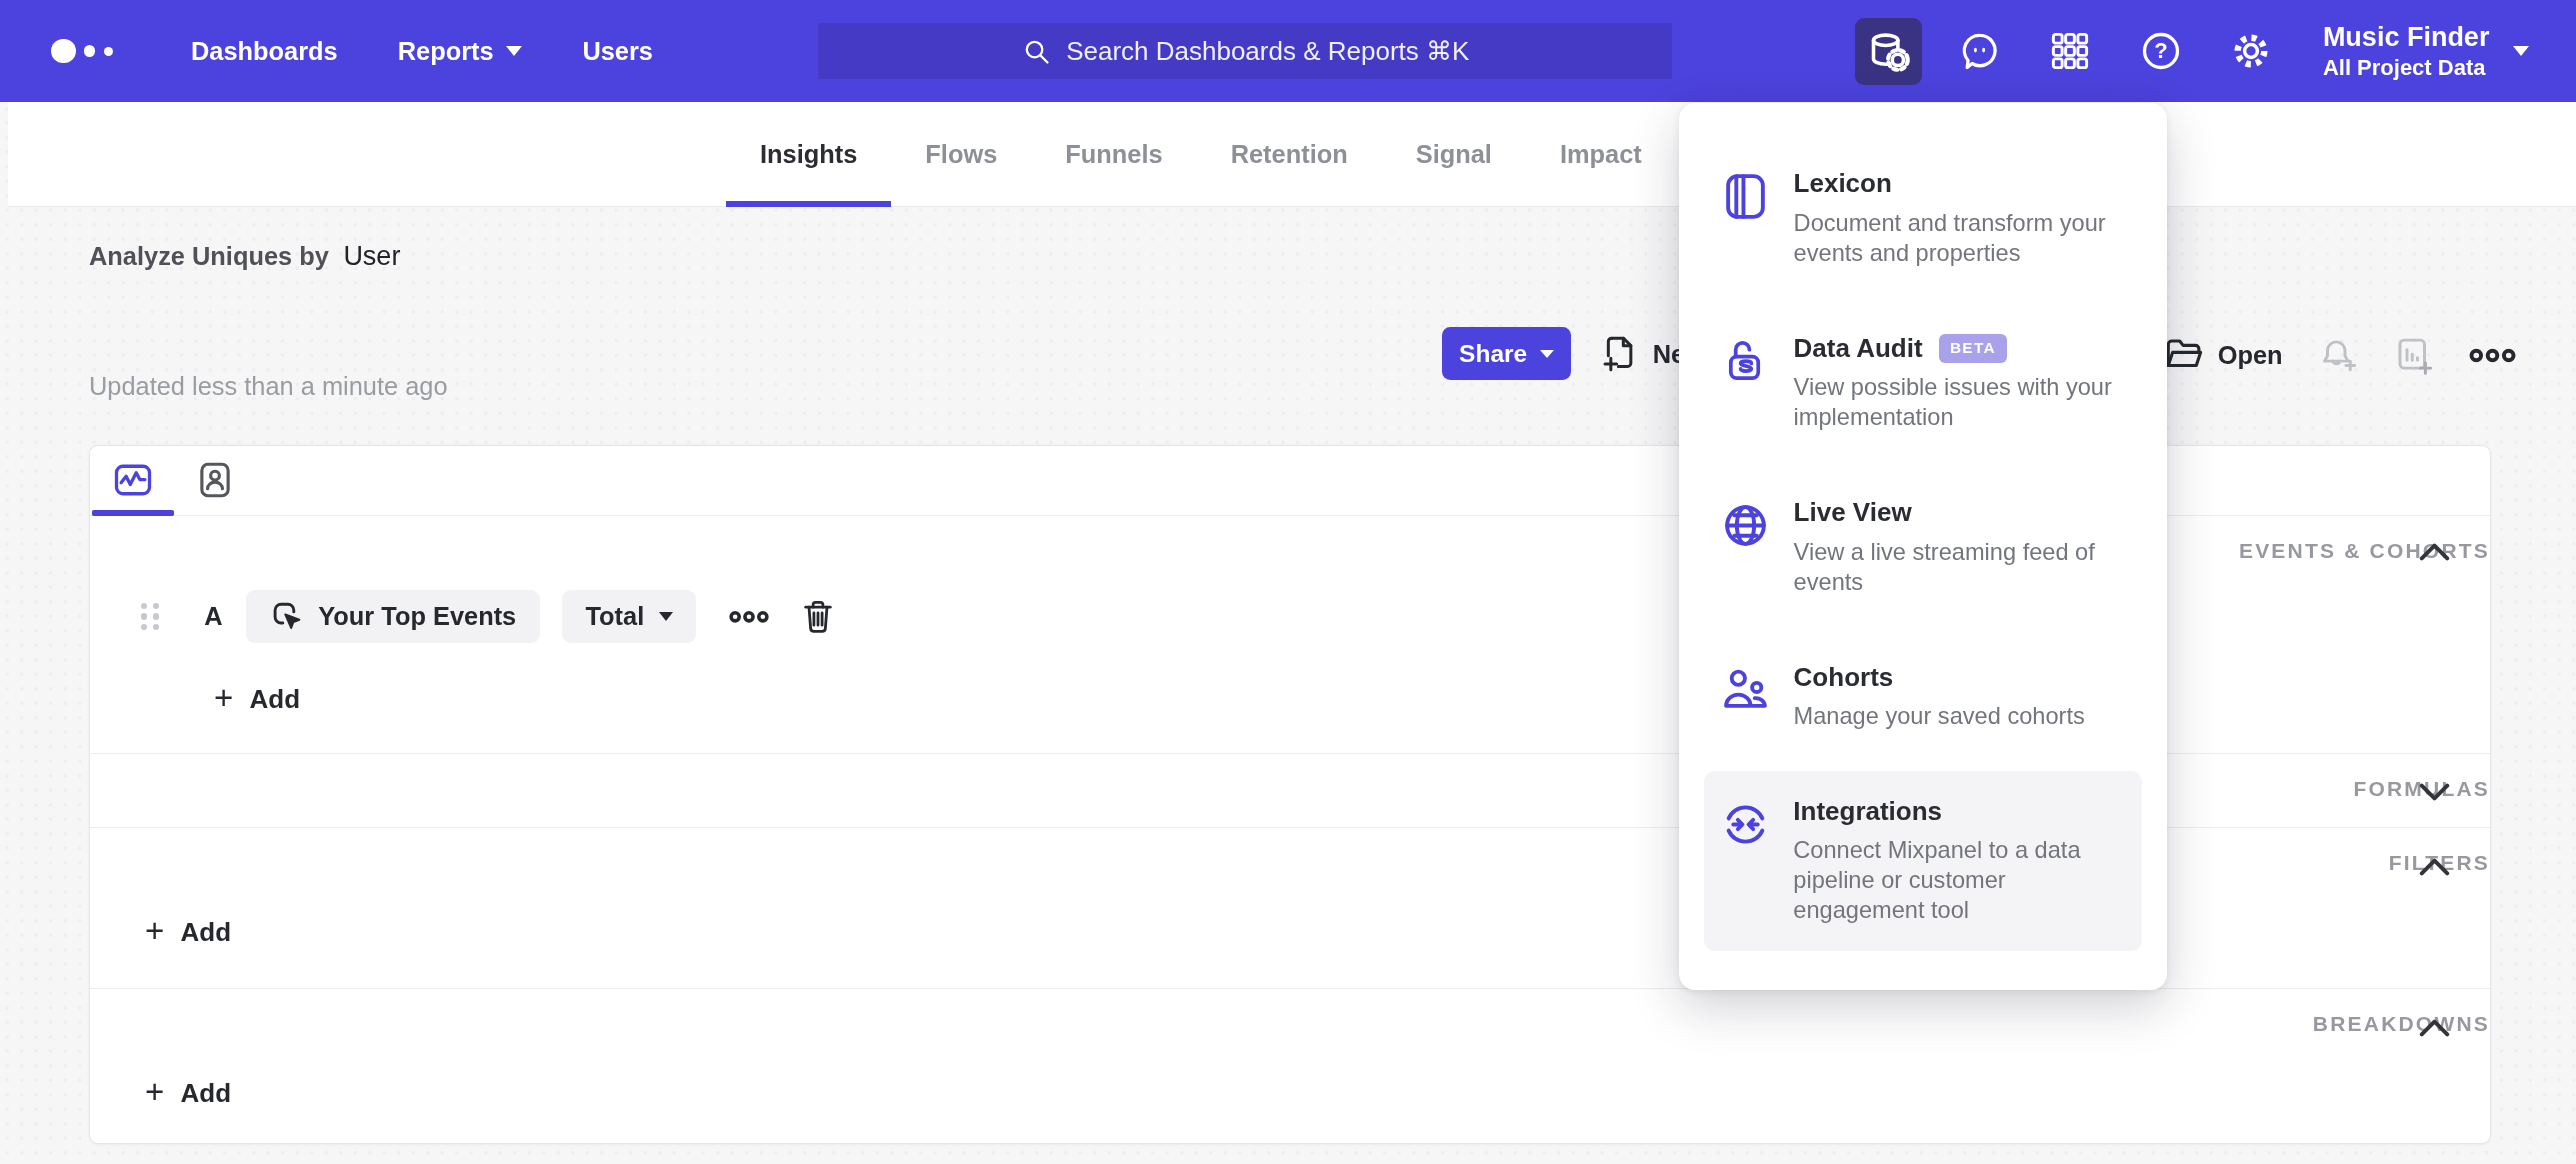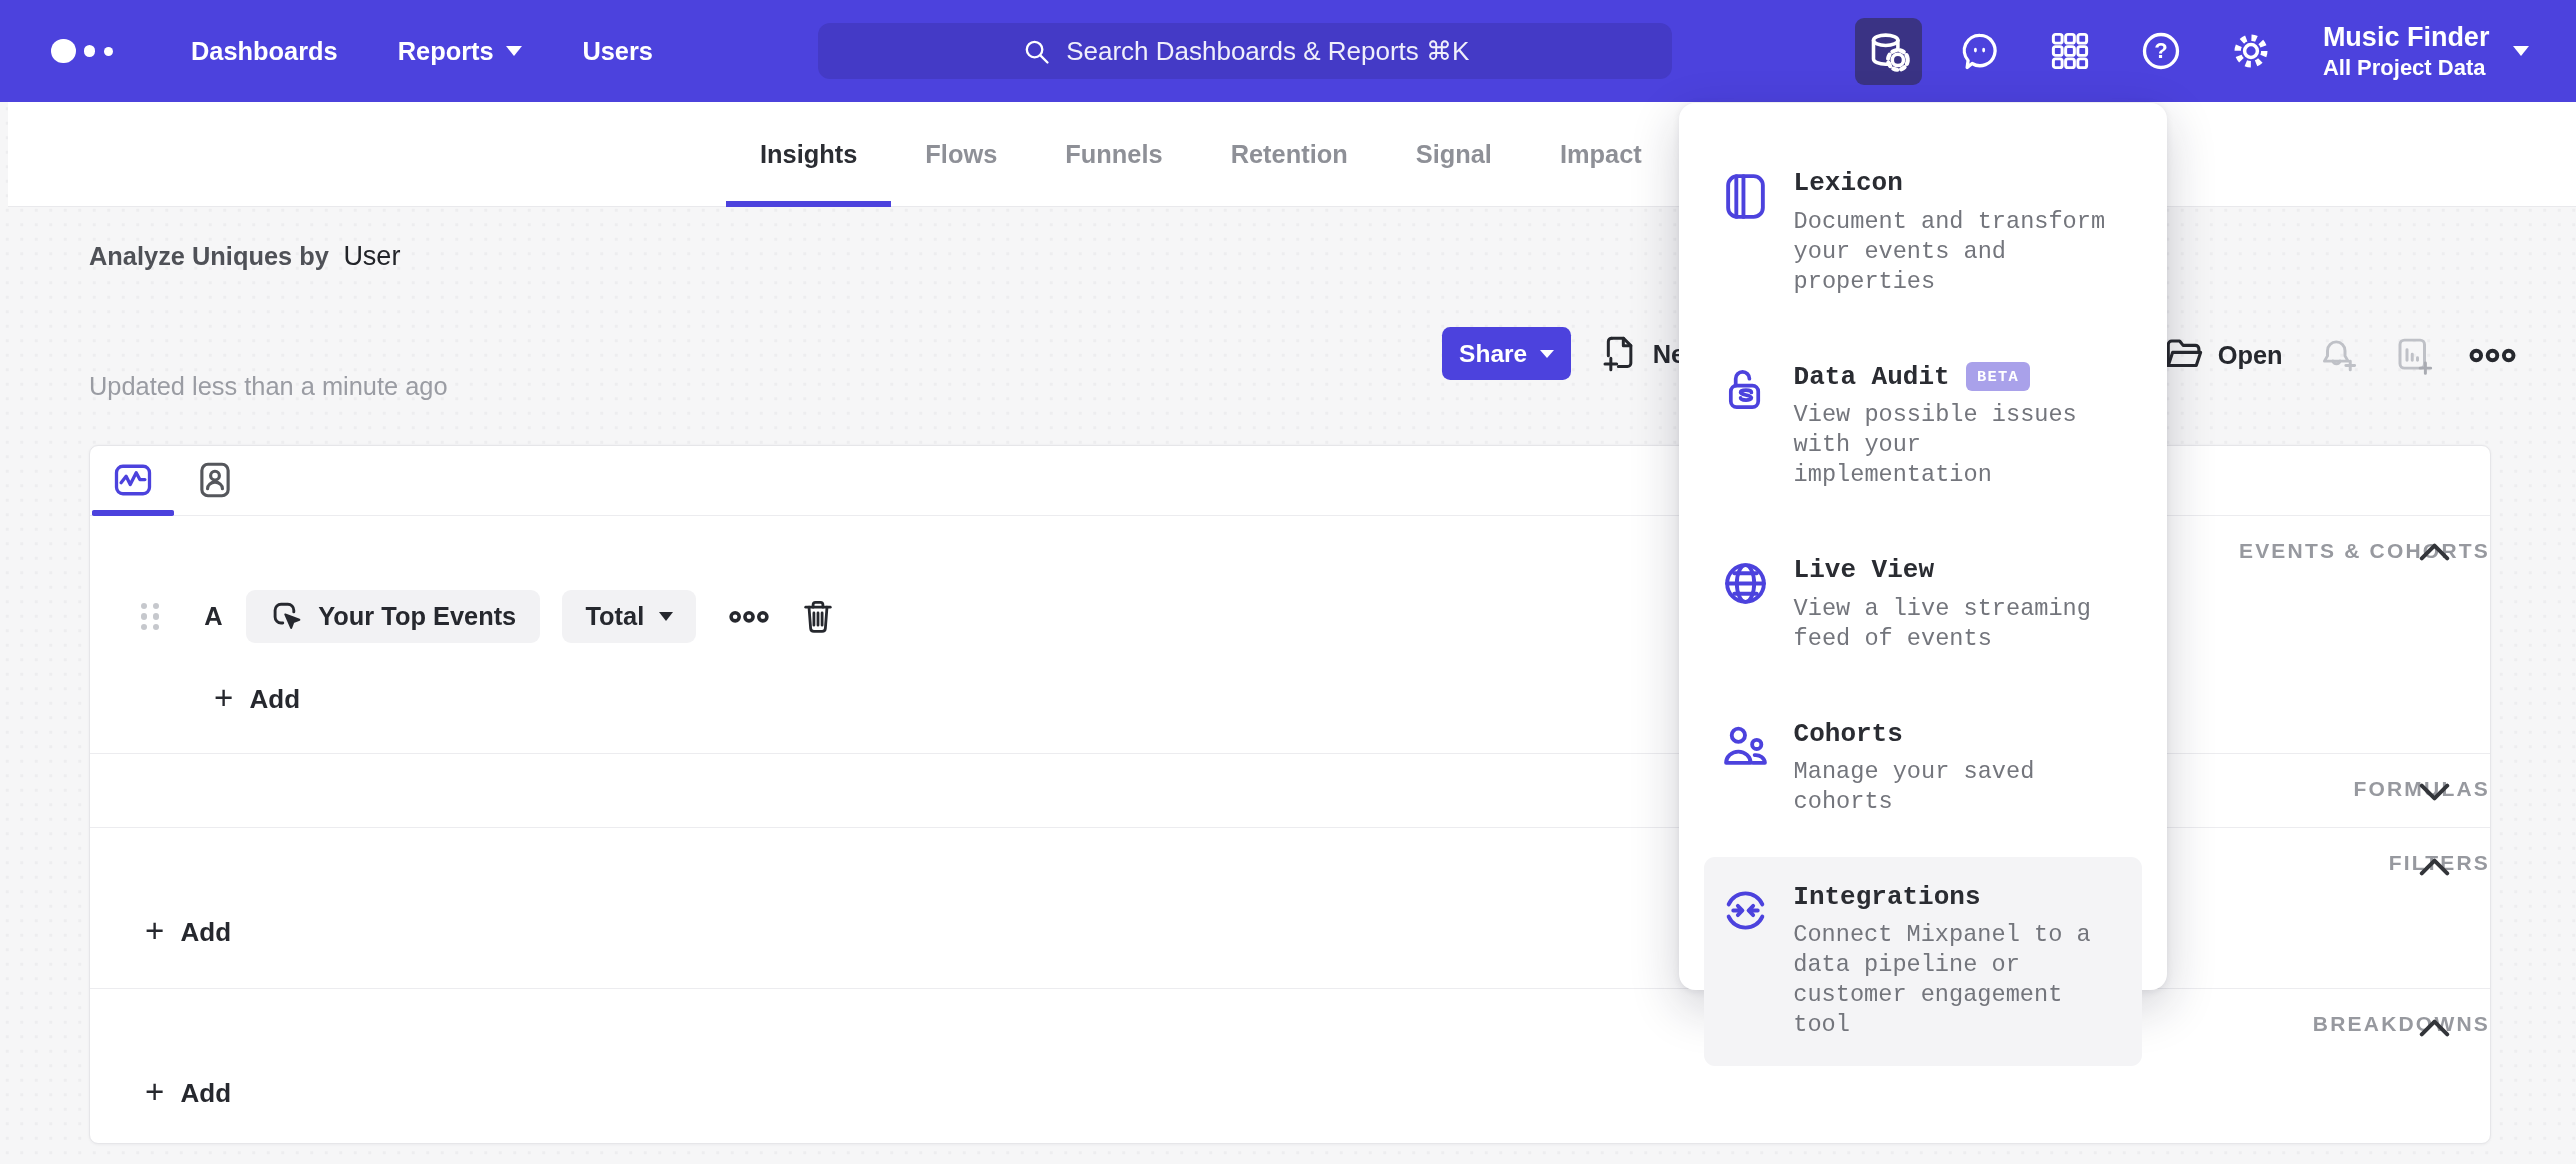--- a/index.html
+++ b/index.html
@@ -25,21 +25,21 @@
   .logo { display:flex; align-items:center; gap:8.2px; margin-left:51px; width:100px; }
   .logo i { display:block; border-radius:50%; background:#fff; }
   .logo .d1 { width:24.5px; height:24.5px; }
   .logo .d2 { width:11.8px; height:11.8px; }
   .logo .d3 { width:9px; height:9px; }
   .nav-items { display:flex; align-items:center; gap:60px; margin-left:40px; }
   .nav-item { color:#fff; font-size:25.4px; font-weight:700; display:flex; align-items:center; gap:12.7px; cursor:pointer; }
   .caret-down { width:0; height:0; border-left:8.2px solid transparent; border-right:8.2px solid transparent; border-top:10px solid #fff; display:inline-block; }
   .searchbar {
     position:absolute; left:818px; top:23px; width:854px; height:56px;
-    background:#443ac6; border-radius:12px;
+    background:#443ac6; border-radius:2px;
     display:flex; align-items:center; justify-content:center; gap:14.5px; cursor:text;
   }
   .searchbar span { color:rgba(255,255,255,0.92); font-size:26px; }
   .nav-right { position:absolute; right:47px; top:0; height:102px; display:flex; align-items:center; gap:23.6px; }
   .nav-icon-btn { width:67px; height:67px; border-radius:9px; display:flex; align-items:center; justify-content:center; cursor:pointer; }
   .nav-icon-btn.active { background:#3a3384; }
   .project-switcher { display:flex; align-items:center; gap:23.6px; margin-left:14.5px; cursor:pointer; }
   .project-name { color:#fff; font-size:27px; font-weight:700; line-height:1.25; }
   .project-scope { color:#fff; font-size:22px; font-weight:700; line-height:1.2; }
 
@@ -111,21 +111,21 @@
   
   .dropdown {
     position:absolute; left:1679px; top:103px; width:488px; height:887px;
     background:#fff; border-radius:16.3px; z-index:60;
     box-shadow:0 16.3px 50px rgba(25,25,50,0.20), 0 1.8px 7.3px rgba(25,25,50,0.08);
     padding:40px 0 18px 0;
   }
   .dd-item { display:flex; gap:23.6px; padding:25.4px 25.4px 25.4px 42px; margin:0 0 14.5px 0; cursor:pointer; }
   .dd-item.highlighted { background:#f4f4f6; border-radius:11px; margin:0 25.4px 14.5px 25.4px; padding-left:16.3px; }
   .dd-icon { width:49px; flex:0 0 49px; display:flex; justify-content:center; padding-top:3.6px; }
-  .dd-text { width:319px;font-family:Liberation Mono, monospace; }
+  .dd-text { width:319px; }
   .dd-title-row { display:flex; align-items:center; gap:16.3px; }
   .dd-title { font-size:26px; font-weight:600; color:#2a2c32; }
   .dd-badge { background:#a9a1ea; color:#fff; font-size:15.4px; font-weight:700; letter-spacing:1.3px; padding:5.4px 11px; border-radius:6px; }
   .dd-desc { margin-top:8.2px; font-size:23.6px; line-height:30px; color:#73757c; }
 </style>
 </head>
 <body>
 
 <div class="page">
 

